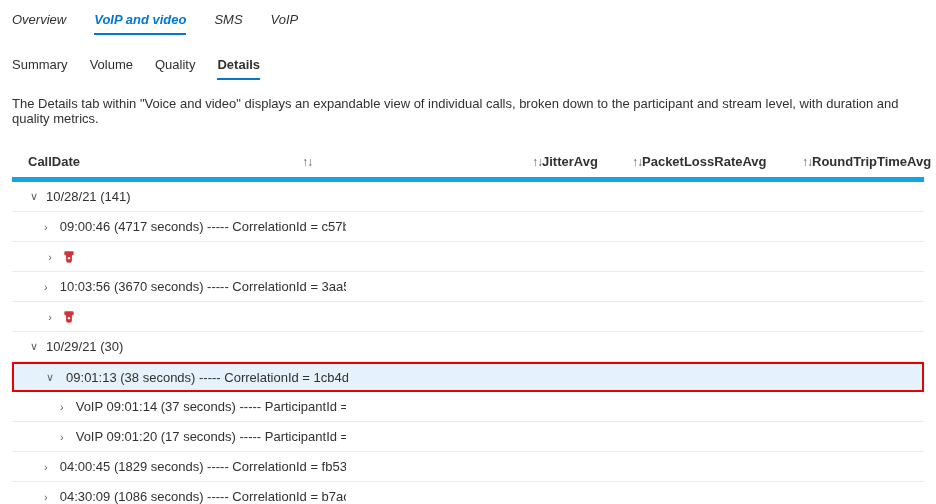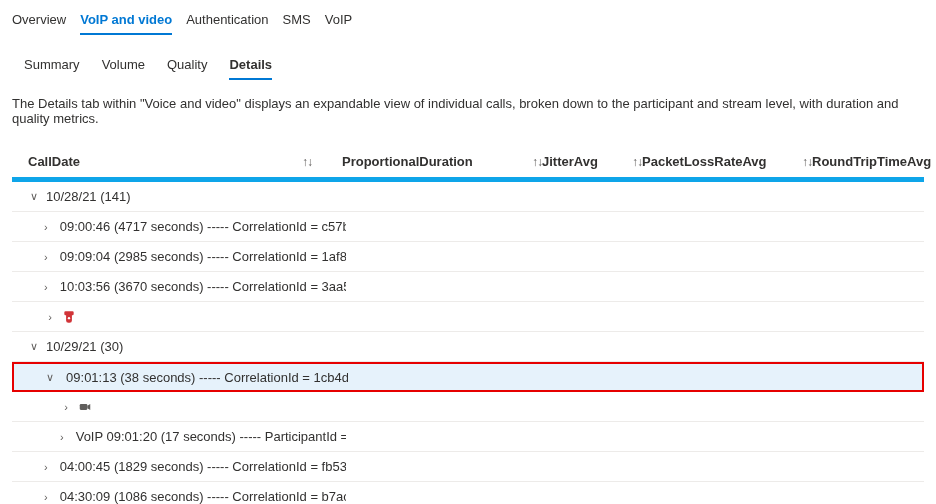--- a/index.html
+++ b/index.html
@@ -7,40 +7,40 @@
     margin: 0;
     padding: 8px 12px;
     font-family: "Segoe UI", -apple-system, sans-serif;
     font-size: 13px;
     color: #323130;
     background: #fff;
     width: 936px;
   }
   .tabrow {
     display: flex;
-    gap: 14px;
+    gap: 28px;
     border-bottom: 0px solid transparent;
     margin-bottom: 18px;
+    font-style: italic;
   }
   .tab {
     padding: 4px 0 6px;
     cursor: pointer;
     color: #323130;
     border-bottom: 2px solid transparent;
   }
   .tab.active {
     color: #0078d4;
     border-bottom: 2px solid #0078d4;
     font-weight: 600;
   }
   .subtabrow {
     display: flex;
     gap: 22px;
     margin-bottom: 16px;
-    margin-left: 12px;
   }
   .subtab {
     padding: 4px 0 6px;
     cursor: pointer;
     color: #323130;
     border-bottom: 2px solid transparent;
   }
   .subtab.active {
     border-bottom: 2px solid #0078d4;
     font-weight: 600;
@@ -88,41 +88,39 @@
   }
   .highlight-inner { display:flex; align-items:center; gap:6px;}
   .truncate { overflow:hidden; white-space:nowrap; text-overflow:clip; max-width:330px;}
 </style>
 </head>
 <body>
 
 <div class="tabrow">
   <div class="tab">Overview</div>
   <div class="tab active">VoIP and video</div>
-  <div class="tab">Authentication</div>
   <div class="tab">SMS</div>
   <div class="tab">VoIP</div>
 </div>
 
 <div class="subtabrow">
   <div class="subtab">Summary</div>
   <div class="subtab">Volume</div>
   <div class="subtab">Quality</div>
   <div class="subtab active">Details</div>
 </div>
 
 <div class="desc">The Details tab within "Voice and video" displays an expandable view of individual calls, broken down to the participant and stream level, with duration and quality metrics.</div>
 
 <div class="table-head">
   <div class="col1 col-sort">
     <span>CallDate</span>
   </div>
   <span class="sort-icon" style="margin-left:-4px; margin-right:30px;">↑↓</span>
   <div class="col2 col-sort">
-    <span>ProportionalDuration</span>
     <span class="sort-icon" style="margin-left:auto;">↑↓</span>
   </div>
   <div class="col3 col-sort">
     <span>JitterAvg</span>
     <span class="sort-icon" style="margin-left:auto;">↑↓</span>
   </div>
   <div class="col4 col-sort">
     <span>PacketLossRateAvg</span>
     <span class="sort-icon" style="margin-left:auto;">↑↓</span>
   </div>
@@ -149,21 +147,20 @@
     <span>09:00:46 (4717 seconds) ----- CorrelationId = c57b</span>
   </div>
 </div>
 <div class="row">
   <div class="cell ind1 truncate">
     <span class="chev">›</span>
     <svg class="phone-icon" viewBox="0 0 24 24">
         <path fill="#d13438" d="M6 2h12a2 2 0 0 1 2 2v3a2 2 0 0 1-2 2h-1v9a4 4 0 0 1-4 4h-2a4 4 0 0 1-4-4V9H6a2 2 0 0 1-2-2V4a2 2 0 0 1 2-2z"></path>
         <circle cx="12" cy="14" r="2" fill="#fff"></circle>
       </svg>
-    <span>09:09:04 (2985 seconds) ----- CorrelationId = 1af8</span>
   </div>
 </div>
 <div class="row">
   <div class="cell ind1 truncate">
     <span class="chev">›</span>
     <svg class="phone-icon" viewBox="0 0 24 24">
         <path fill="#d13438" d="M6 2h12a2 2 0 0 1 2 2v3a2 2 0 0 1-2 2h-1v9a4 4 0 0 1-4 4h-2a4 4 0 0 1-4-4V9H6a2 2 0 0 1-2-2V4a2 2 0 0 1 2-2z"></path>
         <circle cx="12" cy="14" r="2" fill="#fff"></circle>
       </svg>
     <span>10:03:56 (3670 seconds) ----- CorrelationId = 3aa5</span>
@@ -197,20 +194,21 @@
   </div>
 </div>
 
 <div class="row">
   <div class="cell ind2 truncate">
     <span class="chev">›</span>
     <svg class="cam-icon" viewBox="0 0 24 24">
         <rect x="3" y="7" width="13" height="10" rx="2" fill="#605e5c"></rect>
         <path d="M16 10l5-3v10l-5-3z" fill="#605e5c"></path>
       </svg>
+    <span>VoIP 09:01:14 (37 seconds) ----- ParticipantId =</span>
   </div>
 </div>
 <div class="row">
   <div class="cell ind2 truncate">
     <span class="chev">›</span>
     <svg class="cam-icon" viewBox="0 0 24 24">
         <rect x="3" y="7" width="13" height="10" rx="2" fill="#605e5c"></rect>
         <path d="M16 10l5-3v10l-5-3z" fill="#605e5c"></path>
       </svg>
     <span>VoIP 09:01:20 (17 seconds) ----- ParticipantId =</span>

